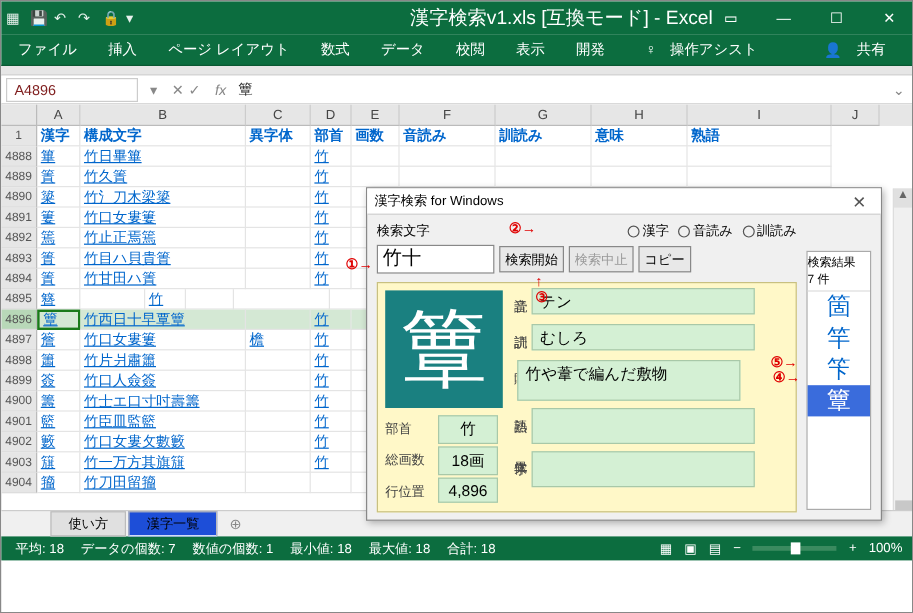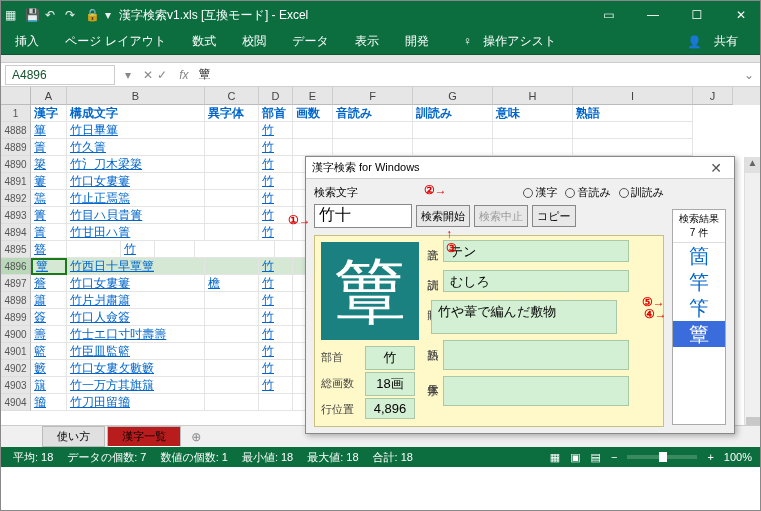--- a/index.html
+++ b/index.html
@@ -1,49 +1,49 @@
 <!DOCTYPE html>
 <html><head>
 <meta charset="utf-8">
 <style>
 *{box-sizing:border-box;margin:0;padding:0;font-family:"Meiryo UI","MS PGothic",sans-serif}
 body{width:761px;height:511px;position:relative;overflow:hidden;background:#fff;border:1px solid #888;font-size:12px}
 .titlebar{height:28px;background:#0c6d3f;color:#fff;display:flex;align-items:center;padding:0 4px}
 .tb-left{display:flex;gap:6px;align-items:center}
 .tb-ic{width:14px;height:14px;display:inline-block;opacity:.9}
-.tb-title{flex:1;text-align:left;font-size:12px}
+.tb-title{flex:1;text-align:right;font-size:16px}
 .tb-right{display:flex;gap:14px;align-items:center}
 .tb-btn{width:30px;text-align:center}
 .ribbon{height:26px;background:#0c6d3f;color:#fff;display:flex;align-items:center;padding:0 6px;gap:10px;border-bottom:1px solid #0a5832}
 .ribbon span{font-size:12px;padding:4px 8px}
 .ribbon .assist{margin-left:8px}
 .ribbon .share{margin-left:auto;display:flex;align-items:center;gap:4px}
 .toolbar-line{height:8px;background:#e6e6e6;border-bottom:1px solid #ccc}
 .namebox-row{height:24px;display:flex;align-items:center;border-bottom:1px solid #d0d0d0;background:#fff}
-.namebox{width:110px;border:1px solid #ccc;margin:2px 4px;padding:2px 6px;color:#14532d}
+.namebox{width:110px;border:1px solid #ccc;margin:2px 4px;padding:2px 6px;color:#7f1d1d}
 .nb-btns{display:flex;gap:4px;color:#888;padding:0 6px}
 .fx{font-style:italic;color:#888;padding:0 6px}
 .formula{flex:1;padding:2px 4px;color:#222}
 .grid-wrap{position:relative;height:338px;overflow:hidden}
 .colhdr{display:flex;height:18px;background:#e6e6e6;font-size:11px;color:#444}
 .rowhdr-sp{width:30px;border-right:1px solid #bbb;border-bottom:1px solid #bbb}
 .ch{border-right:1px solid #ccc;border-bottom:1px solid #bbb;text-align:center;line-height:18px}
 .cA{width:36px}.cB{width:138px}.cC{width:54px}.cD{width:34px}.cE{width:40px}.cF{width:80px}.cG{width:80px}.cH{width:80px}.cI{width:120px}.cJ{width:40px}
 .gridbody{height:320px;overflow:hidden}
 .row{display:flex;height:17px;font-size:12px}
 .rh{width:30px;background:#e6e6e6;border-right:1px solid #bbb;border-bottom:1px solid #ddd;text-align:center;color:#555;font-size:10px;line-height:17px}
 .cell{border-right:1px solid #e4e4e4;border-bottom:1px solid #e4e4e4;padding:0 3px;line-height:17px;overflow:hidden;white-space:nowrap}
 .hdrrow .cell{color:#0066cc;font-weight:bold}
 .link{color:#0066cc;text-decoration:underline}
 .row.sel .cell{background:#d4e8d4}
 .row.sel .rh{background:#b8d8b8}
 .row.selA .cA{border:2px solid #1a7a1a;line-height:13px}
 .sheettabs{height:22px;background:#f0f0f0;border-top:1px solid #ccc;display:flex;align-items:center;padding-left:41px;gap:2px}
 .tab{padding:2px 14px;background:#e0e0e0;border:1px solid #bbb;font-size:11px}
-.tab.active{background:#b91c1c;border-bottom-color:#fff}
+.tab.active{background:#1d4ed8;border-bottom-color:#fff}
 .plus-tab{padding:2px 8px;color:#888}
 .status{height:20px;background:#0c6d3f;color:#fff;display:flex;align-items:center;font-size:11px;gap:14px;padding:0 8px}
 .status .vs{margin-left:4px}
 .status .right{margin-left:auto;display:flex;gap:10px;align-items:center}
 .zoom-track{width:70px;height:4px;background:#3a8a5f;position:relative}
 .zoom-thumb{position:absolute;left:45%;top:-3px;width:8px;height:10px;background:#fff}
 
 .dlg{position:absolute;left:304px;top:155px;width:430px;height:278px;background:#f0f0f0;border:1px solid #888;box-shadow:2px 2px 6px rgba(0,0,0,.3)}
 .dlg-title{height:22px;background:#fff;border-bottom:1px solid #ccc;display:flex;align-items:center;padding:0 6px;font-size:11px}
 .dlg-title .x{margin-left:auto;font-size:14px;color:#555;padding:0 6px}
@@ -57,21 +57,21 @@
 .btn.dis{color:#999}
 .yellow-panel{position:absolute;left:8px;top:56px;width:350px;height:192px;background:#fff8c8;border:1px solid #c8c080;padding:6px}
 .big-kanji{position:absolute;left:6px;top:6px;width:98px;height:98px;background:#1a8080;color:#fff;font-size:72px;text-align:center;line-height:98px}
 .yp-field{position:absolute;display:flex;align-items:center}
 .yp-lab{font-size:11px;color:#444;writing-mode:horizontal-tb}
 .yp-labv{font-size:11px;color:#444;writing-mode:vertical-rl}
 .yp-val{border:1px solid #a8c8a8;background:#d4f0d4;padding:2px 6px;font-size:13px}
 .yp-val-wide{width:186px;height:22px}
 .yp-val-narrow{width:50px;text-align:center}
 .result-panel{position:absolute;right:8px;top:30px;width:54px;height:216px;border:1px solid #aaa;background:#fff}
-.result-hdr{font-size:10px;text-align:center;padding:2px 0;border-bottom:1px solid #ddd}
+.result-hdr{font-size:10px;padding:2px 0;border-bottom:1px solid #ddd}
 .res-item{font-size:20px;text-align:center;line-height:26px;color:#0066cc}
 .res-item.sel{background:#3a6cdc;color:#fff}
 .anno{position:absolute;color:#e00000;font-size:12px;font-weight:bold}
 .scrollbar-v{position:absolute;right:0;top:70px;width:16px;height:338px;background:#f0f0f0;border-left:1px solid #ddd}
 .sb-up,.sb-dn{height:16px;text-align:center;font-size:10px;color:#666;background:#e0e0e0}
 .sb-thumb{position:absolute;top:260px;width:14px;left:1px;height:30px;background:#c8c8c8}
 </style>
 </head>
 <body>
 
@@ -87,25 +87,26 @@
   <div class="tb-title">漢字検索v1.xls  [互換モード] - Excel</div>
   <div class="tb-right">
     <span class="tb-btn">▭</span>
     <span class="tb-btn">—</span>
     <span class="tb-btn">☐</span>
     <span class="tb-btn">✕</span>
   </div>
 </div>
 
 <div class="ribbon">
+  <span>ファイル</span>
   <span>挿入</span>
   <span>ページ レイアウト</span>
   <span>数式</span>
+  <span>データ</span>
   <span>校閲</span>
-  <span>データ</span>
   <span>表示</span>
   <span>開発</span>
   <span class="assist">♀ <span>操作アシスト</span></span>
   <span class="share">👤 <span>共有</span></span>
 </div>
 <div class="toolbar-line"></div>
 
 <div class="namebox-row">
   <div class="namebox">A4896</div>
   <div class="nb-btns">

